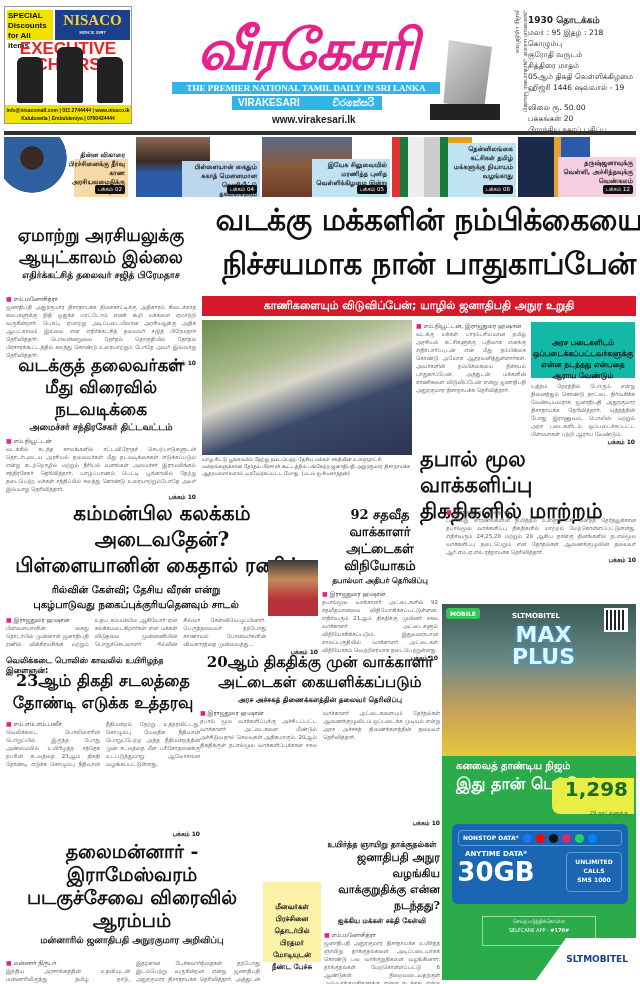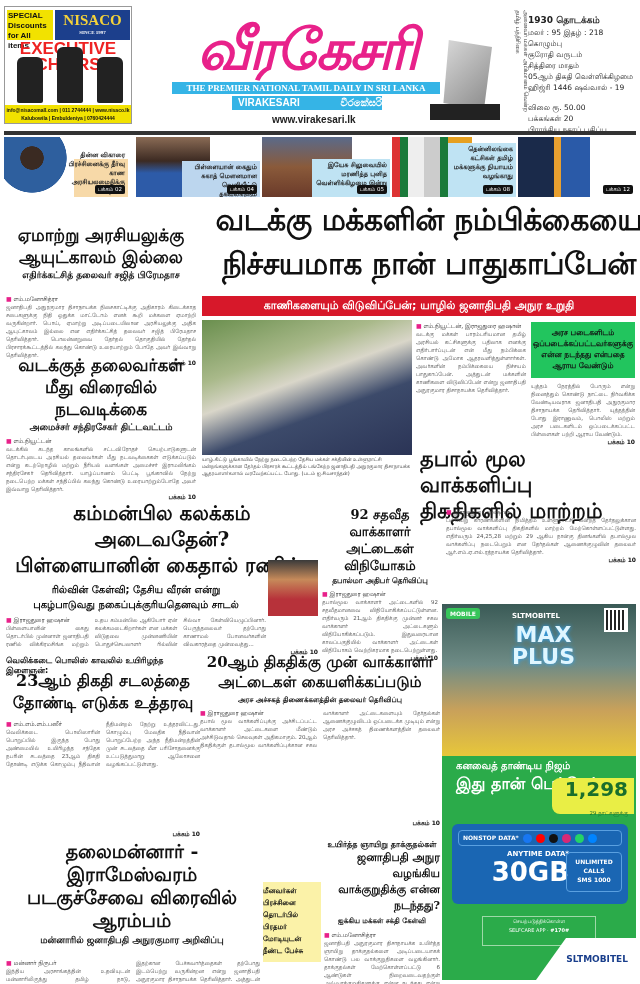--- a/index.html
+++ b/index.html
@@ -10,21 +10,21 @@
 .ad-nisaco .sp{position:absolute;left:2px;top:3px;width:46px;height:30px;background:#f2e200;font:bold 8px "Liberation Sans",sans-serif;line-height:10px;padding:1px}
 .ad-nisaco .brand{position:absolute;left:50px;top:3px;width:75px;height:30px;background:#1c3f8c;color:#f4d23a;font:bold 15px "Liberation Serif",serif;text-align:center;line-height:20px}
 .ad-nisaco .brand small{display:block;font-size:5px;line-height:6px;color:#fff}
 .ad-nisaco .exec{position:absolute;left:0;top:34px;width:100%;text-align:center;color:#e22;font:bold 17px "Liberation Sans",sans-serif;line-height:16px}
 .chair{position:absolute;bottom:20px;width:26px;height:46px;background:#222;border-radius:6px 6px 2px 2px}
 .chair:after{content:"";position:absolute;left:-4px;bottom:-6px;width:34px;height:4px;background:#333}
 .ad-nisaco .foot{position:absolute;left:0;bottom:0;width:100%;height:18px;background:#f2e200;font:bold 5px "Liberation Sans",sans-serif;text-align:center;line-height:8px;padding-top:1px}
 .logo{left:172px;top:8px;width:270px;height:82px;color:#e8218a;font:bold italic 56px "DejaVu Serif",serif;line-height:82px;text-align:center;letter-spacing:-2px}
 .tagline{left:172px;top:82px;width:268px;height:12px;background:#35b4e6;color:#fff;font:bold 9px "Liberation Serif",serif;text-align:center;line-height:12px;white-space:nowrap;overflow:hidden}
 .vk-bar{left:232px;top:96px;width:150px;height:14px;background:#35b4e6;color:#fff;font:bold 10px "Liberation Sans",sans-serif;line-height:14px;padding-left:6px}
-.vk-bar span{float:right;}
+.vk-bar span{float:right;margin-right:8px}
 .url{left:272px;top:114px;font:bold 10px "Liberation Sans",sans-serif;color:#222}
 .award{left:430px;top:10px;width:100px;height:110px}
 .award .cup{position:absolute;left:8px;top:30px;width:54px;height:70px;background:linear-gradient(135deg,#ddd,#888);clip-path:polygon(20% 0,100% 10%,85% 100%,10% 90%)}
 .award .base{position:absolute;left:0;bottom:0;width:70px;height:16px;background:#222}
 .award .arc{position:absolute;right:0;top:0;width:30px;height:110px;font-size:6px;color:#333;writing-mode:vertical-rl;line-height:8px}
 .info{left:528px;top:14px;width:110px;font-size:7.5px;line-height:11px;color:#222}
 .info b{font-size:9px;display:block;line-height:13px}
 .info .gap{height:9px}
 .rule{left:4px;top:131px;width:632px;height:4px;background:#333}
 
@@ -36,41 +36,41 @@
 .h-left{font:bold 17px "DejaVu Serif",serif;text-align:center;line-height:22px;color:#111}
 .sub{font:bold 9px "DejaVu Sans",sans-serif;text-align:center;color:#111}
 .byline{font-size:6px;color:#333;line-height:8px}
 .byline:before{content:"■ ";color:#e8218a}
 .body{font-size:5.5px;line-height:8px;color:#555;text-align:justify}
 .pgref{font:bold 6px "DejaVu Sans",sans-serif;color:#111;float:right}
 .main-h{left:212px;top:198px;width:434px;font:bold 30px "DejaVu Serif",serif;line-height:44px;text-align:center;color:#111;letter-spacing:-0.5px}
 .redbar{left:202px;top:296px;width:434px;height:20px;background:#d7182a;color:#fff;font:bold 11px "DejaVu Sans",sans-serif;text-align:center;line-height:20px}
 .photo-main{left:202px;top:320px;width:210px;height:135px;background:linear-gradient(160deg,#6a8f4e 0%,#a9b98a 30%,#d9d6c9 45%,#3c4a6a 65%,#2b3456 100%)}
 .photo-cap{left:202px;top:456px;width:210px;font-size:5px;line-height:7px;color:#333}
-.greenbox{left:531px;top:322px;width:104px;height:56px;background:#22c55e;font:bold 7.5px "DejaVu Sans",sans-serif;line-height:11px;text-align:center;padding-top:5px}
+.greenbox{left:531px;top:322px;width:104px;height:56px;background:#14b8a6;font:bold 7.5px "DejaVu Sans",sans-serif;line-height:11px;text-align:center;padding-top:15px}
 .ad-slt{left:442px;top:604px;width:194px;height:376px;background:#2bab4a;overflow:hidden}
 .ad-slt .photo{position:absolute;left:0;top:0;width:100%;height:152px;background:linear-gradient(180deg,#3a5a56 0%,#6f8c86 40%,#c9a15a 70%,#e7c73a 100%)}
 .ad-slt .mob{position:absolute;left:4px;top:4px;background:#37c45a;color:#fff;font:bold 6px "DejaVu Sans",sans-serif;padding:2px 4px;border-radius:3px}
 .ad-slt .brandtop{position:absolute;left:70px;top:8px;color:#fff;font:bold 7px "DejaVu Sans",sans-serif}
 .ad-slt .max{position:absolute;left:70px;top:20px;color:#dff6ff;font:bold 22px "DejaVu Sans",sans-serif;line-height:22px;text-shadow:0 0 4px #2aa6ff;text-align:center}
 .ad-slt .qr{position:absolute;right:8px;top:4px;width:24px;height:24px;background:repeating-linear-gradient(90deg,#222 0 2px,#fff 2px 4px),#fff;border:2px solid #fff}
 .ad-slt .tl1{position:absolute;left:14px;top:156px;color:#fff;font:bold 10px "DejaVu Sans",sans-serif}
 .ad-slt .tl2{position:absolute;left:14px;top:170px;color:#fff;font:bold 16px "DejaVu Sans",sans-serif;line-height:20px}
 .ad-slt .price{position:absolute;left:110px;top:174px;width:82px;height:36px;background:#e9ee45;border-radius:8px 0 0 8px;text-align:right;padding-right:6px}
 .ad-slt .price b{display:block;color:#1a6e2c;font:bold 20px "DejaVu Sans",sans-serif;line-height:22px}
 .ad-slt .price small{font-size:5.5px;color:#1a6e2c}
 .ad-slt .panel{position:absolute;left:10px;top:220px;width:176px;height:80px;background:#1a66b3;border-radius:6px}
 .ad-slt .ns{position:absolute;left:16px;top:226px;width:164px;height:16px;border:1px solid #5aa0e0;border-radius:4px;color:#fff;font:bold 6px "DejaVu Sans",sans-serif;line-height:14px;padding-left:4px}
 .ad-slt .soc{display:inline-block;width:9px;height:9px;border-radius:50%;margin-left:2px;vertical-align:middle}
-.ad-slt .any{position:absolute;left:27px;top:246px;width:100px;height:48px;color:#fff;text-align:right;font:bold 7px "DejaVu Sans",sans-serif}
+.ad-slt .any{position:absolute;left:4px;top:246px;width:100px;height:48px;color:#fff;text-align:center;font:bold 7px "DejaVu Sans",sans-serif}
 .ad-slt .any b{display:block;font-size:26px;line-height:28px}
 .ad-slt .unl{position:absolute;left:124px;top:248px;width:56px;height:40px;border:1px solid #5aa0e0;border-radius:4px;color:#fff;text-align:center;font:bold 6px "DejaVu Sans",sans-serif;line-height:9px;padding-top:4px}
 .ad-slt .help{position:absolute;left:40px;top:312px;width:114px;height:30px;border:1px solid #9ed9a8;color:#fff;font-size:5px;text-align:center;line-height:9px}
 .ad-slt .footlogo{position:absolute;right:0;bottom:0;width:100px;height:42px;background:#fff;clip-path:polygon(30% 0,100% 0,100% 100%,0 100%);color:#1a3f8c;font:bold 9px "DejaVu Sans",sans-serif;text-align:right;padding:16px 8px 0 0}
-.yellowbox{left:263px;top:882px;width:58px;height:80px;background:#fbf2a8;font:bold 7px "DejaVu Sans",sans-serif;line-height:12px;text-align:left;padding-top:3px}
+.yellowbox{left:263px;top:882px;width:58px;height:80px;background:#fbf2a8;font:bold 7px "DejaVu Sans",sans-serif;line-height:12px;text-align:center;padding-top:19px}
 </style>
 </head>
 <body>
 
 <div class="abs ad-nisaco">
   <div class="sp">SPECIAL Discounts for All items</div>
   <div class="brand"><span>NISACO</span><small>SINCE 1997</small></div>
   <div class="exec">EXECUTIVE CHAIRS</div>
   <div class="chair" style="left:12px"></div>
   <div class="chair" style="left:52px;height:56px"></div>
@@ -123,20 +123,21 @@
   <div class="cap" style="left:50px;top:22px;width:78px;height:38px;background:#bfe3f3">இயேசு சிலுவையில் மரணித்த புனித வெள்ளிக்கிழமை இன்று</div>
   <div class="pg">பக்கம் 05</div>
 </div>
 <div class="abs teaser" style="left:392px;width:124px">
   <div class="ph" style="left:0;width:80px;background:linear-gradient(90deg,#d33 0 10%,#1a7a3a 10% 20%,#eee 20% 40%,#ccc 40% 60%,#1a7a3a 60% 70%,#e6a020 70%)"></div>
   <div class="cap" style="left:56px;top:6px;width:68px;height:54px;background:#bfe3f3">தென்னிலங்கை கட்சிகள் தமிழ் மக்களுக்கு நியாயம் வழங்காது</div>
   <div class="pg">பக்கம் 08</div>
 </div>
 <div class="abs teaser" style="left:518px;width:118px">
   <div class="ph" style="left:0;width:72px;background:linear-gradient(90deg,#1a2a4a 0 50%,#e8a030 50% 60%,#2a5aa8 60%)"></div>
+  <div class="cap" style="left:40px;top:20px;width:78px;height:40px;background:#f6cfe0">தருஷ்ஜனாவுக்கு வெள்ளி, அச்சிந்தவுக்கு வெண்கலம்</div>
   <div class="pg">பக்கம் 12</div>
 </div>
 
 <div class="abs" style="left:6px;top:224px;width:190px">
   <div class="h-left">ஏமாற்று அரசியலுக்கு ஆயுட்காலம் இல்லை</div>
   <div class="sub" style="margin:2px 0 14px">எதிர்க்கட்சித் தலைவர் சஜித் பிரேமதாச</div>
   <div class="byline">எம்.மனோசித்ரா</div>
   <div class="body">ஜனாதிபதி அநுரகுமார திசாநாயக்க நிசைகாட்டிக்கு அதிகாரம் கிடைக்காத சபைகளுக்கு நிதி ஒதுக்க மாட்டோம் எனக் கூறி மக்களை ஏமாற்றி வருகின்றார். பொய், ஏமாற்று அடிப்படையிலான அரசியலுக்கு அதிக ஆயுட்காலம் இல்லை என எதிர்க்கட்சித் தலைவர் சஜித் பிரேமதாச தெரிவித்தார். பொலன்னறுவை தேர்தல் தொகுதியில் தேர்தல் பிரசாரக்கூட்டத்தில் கலந்து கொண்டு உரையாற்றும் போதே அவர் இவ்வாறு தெரிவித்தார்.</div>
   <div class="pgref">பக்கம் 10</div>
 </div>

